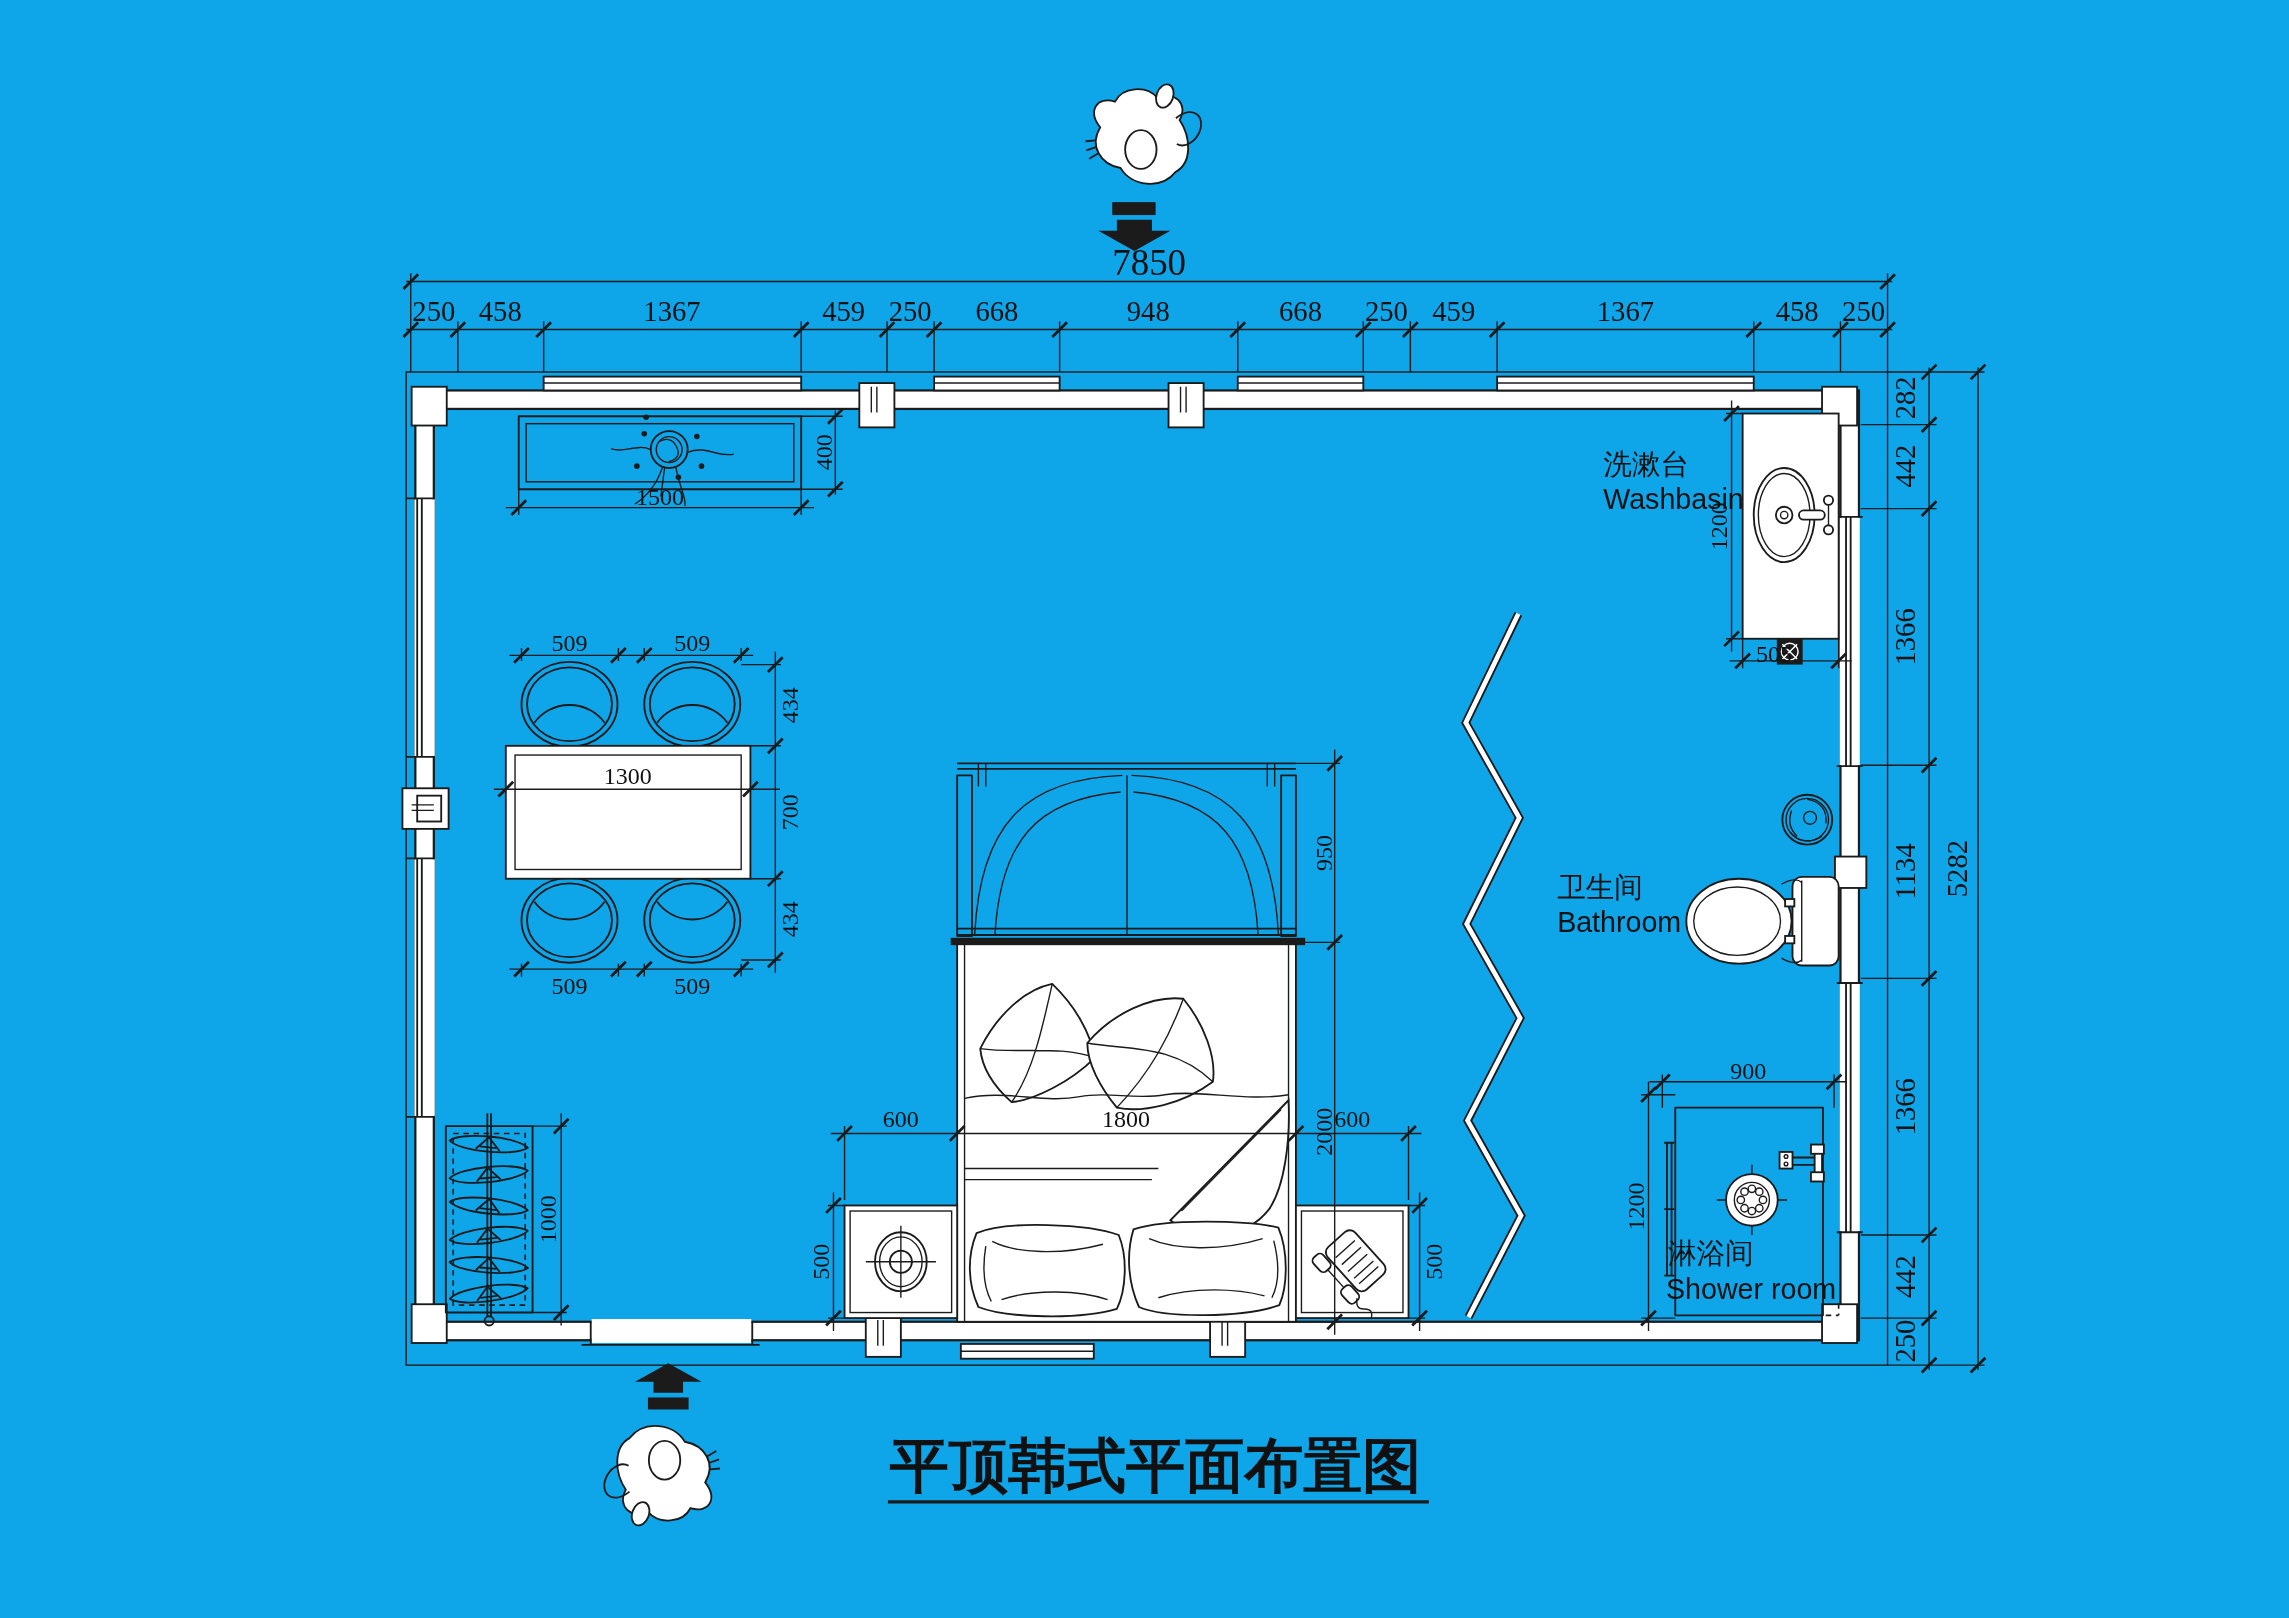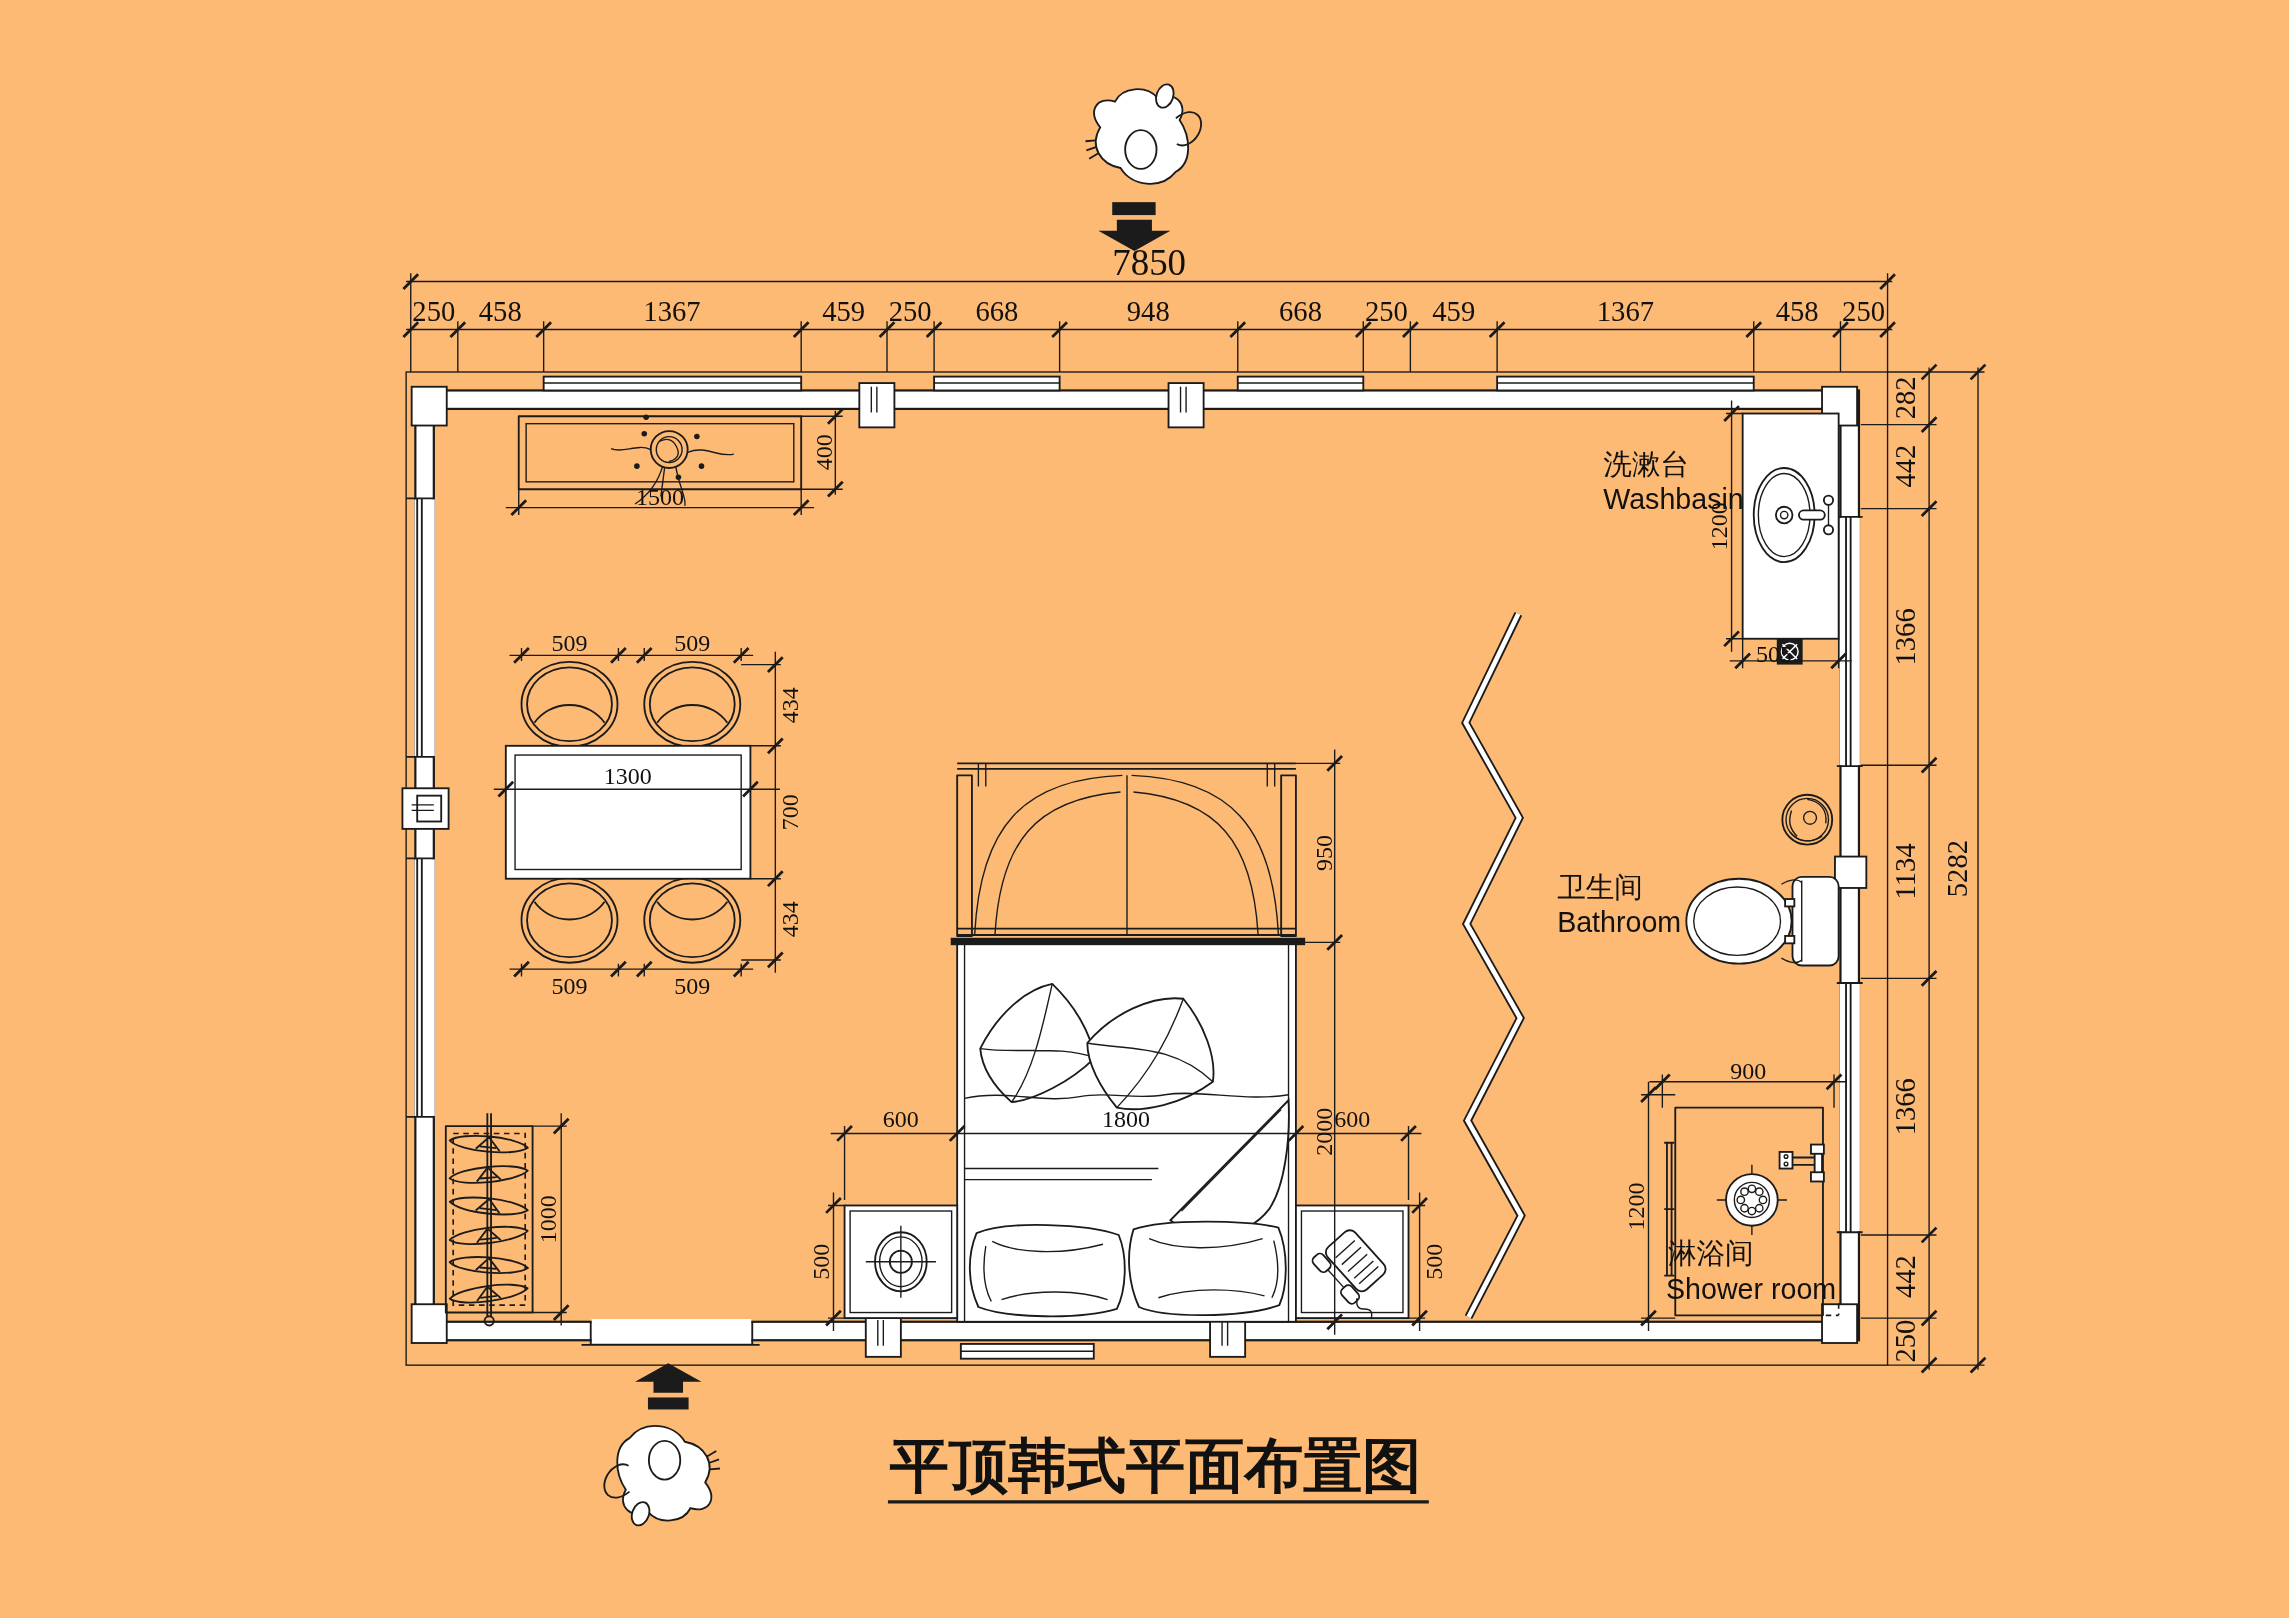--- a/index.html
+++ b/index.html
@@ -1,16 +1,16 @@
 <!DOCTYPE html>
 <html style="font-size:14.8px"><head>
 <meta charset="utf-8">
 <style>
   html,body{margin:0;padding:0;background:#ffffff;}
-  .page{width:2290px;height:1619px;background:#fdba74;position:relative;overflow:hidden;}
+  .page{width:2290px;height:1619px;background:#0ea5e9;position:relative;overflow:hidden;}
   svg{display:block;}
   .ln{fill:none;stroke:#1b1b1b;stroke-width:2;stroke-linecap:butt;stroke-linejoin:round;}
   .w{fill:#ffffff;stroke:#1b1b1b;stroke-width:2.4;}
   .thin{fill:none;stroke:#1b1b1b;stroke-width:1.5;}
   .tick{fill:none;stroke:#1b1b1b;stroke-width:3;}
   .fw{fill:#ffffff;stroke:#1b1b1b;stroke-width:2;}
   .fb{fill:#1b1b1b;stroke:none;}
   .erase{fill:#ffffff;stroke:none;}
   .dash{fill:none;stroke:#1b1b1b;stroke-width:1.8;stroke-dasharray:6 5;}
   .wht{fill:none;stroke:#ffffff;stroke-width:1.6;}

